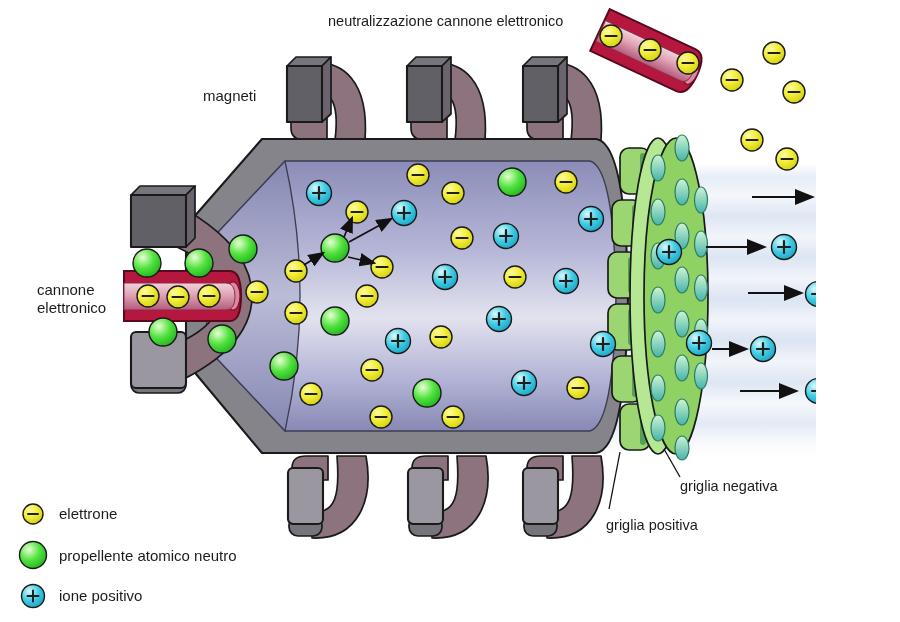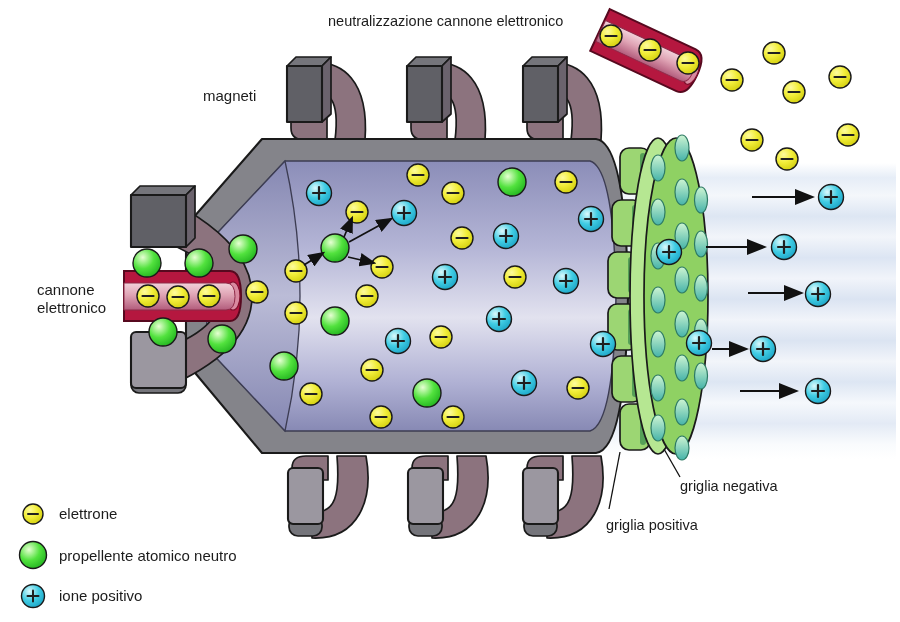--- a/index.html
+++ b/index.html
@@ -1,16 +1,16 @@
 <!DOCTYPE html>
 <html><head>
 <meta charset="utf-8">
 <style>
   html,body{margin:0;padding:0;background:#fff;}
-  .stage{position:relative;width:896px;height:622px;background:#86efac;overflow:hidden;
+  .stage{position:relative;width:816px;height:622px;background:#86efac;overflow:hidden;
          font-family:"Liberation Sans", sans-serif;}
   svg{position:absolute;left:0;top:0;}
   text{fill:#1c1c1c;font-family:"Liberation Sans", sans-serif;}
   .ol{stroke:#1a1a1a;stroke-width:1.7;stroke-linejoin:round;}
   .ol2{stroke:#1a1a1a;stroke-width:2.1;stroke-linejoin:round;}
 </style>
 </head>
 <body>
 
 <div class="stage">

